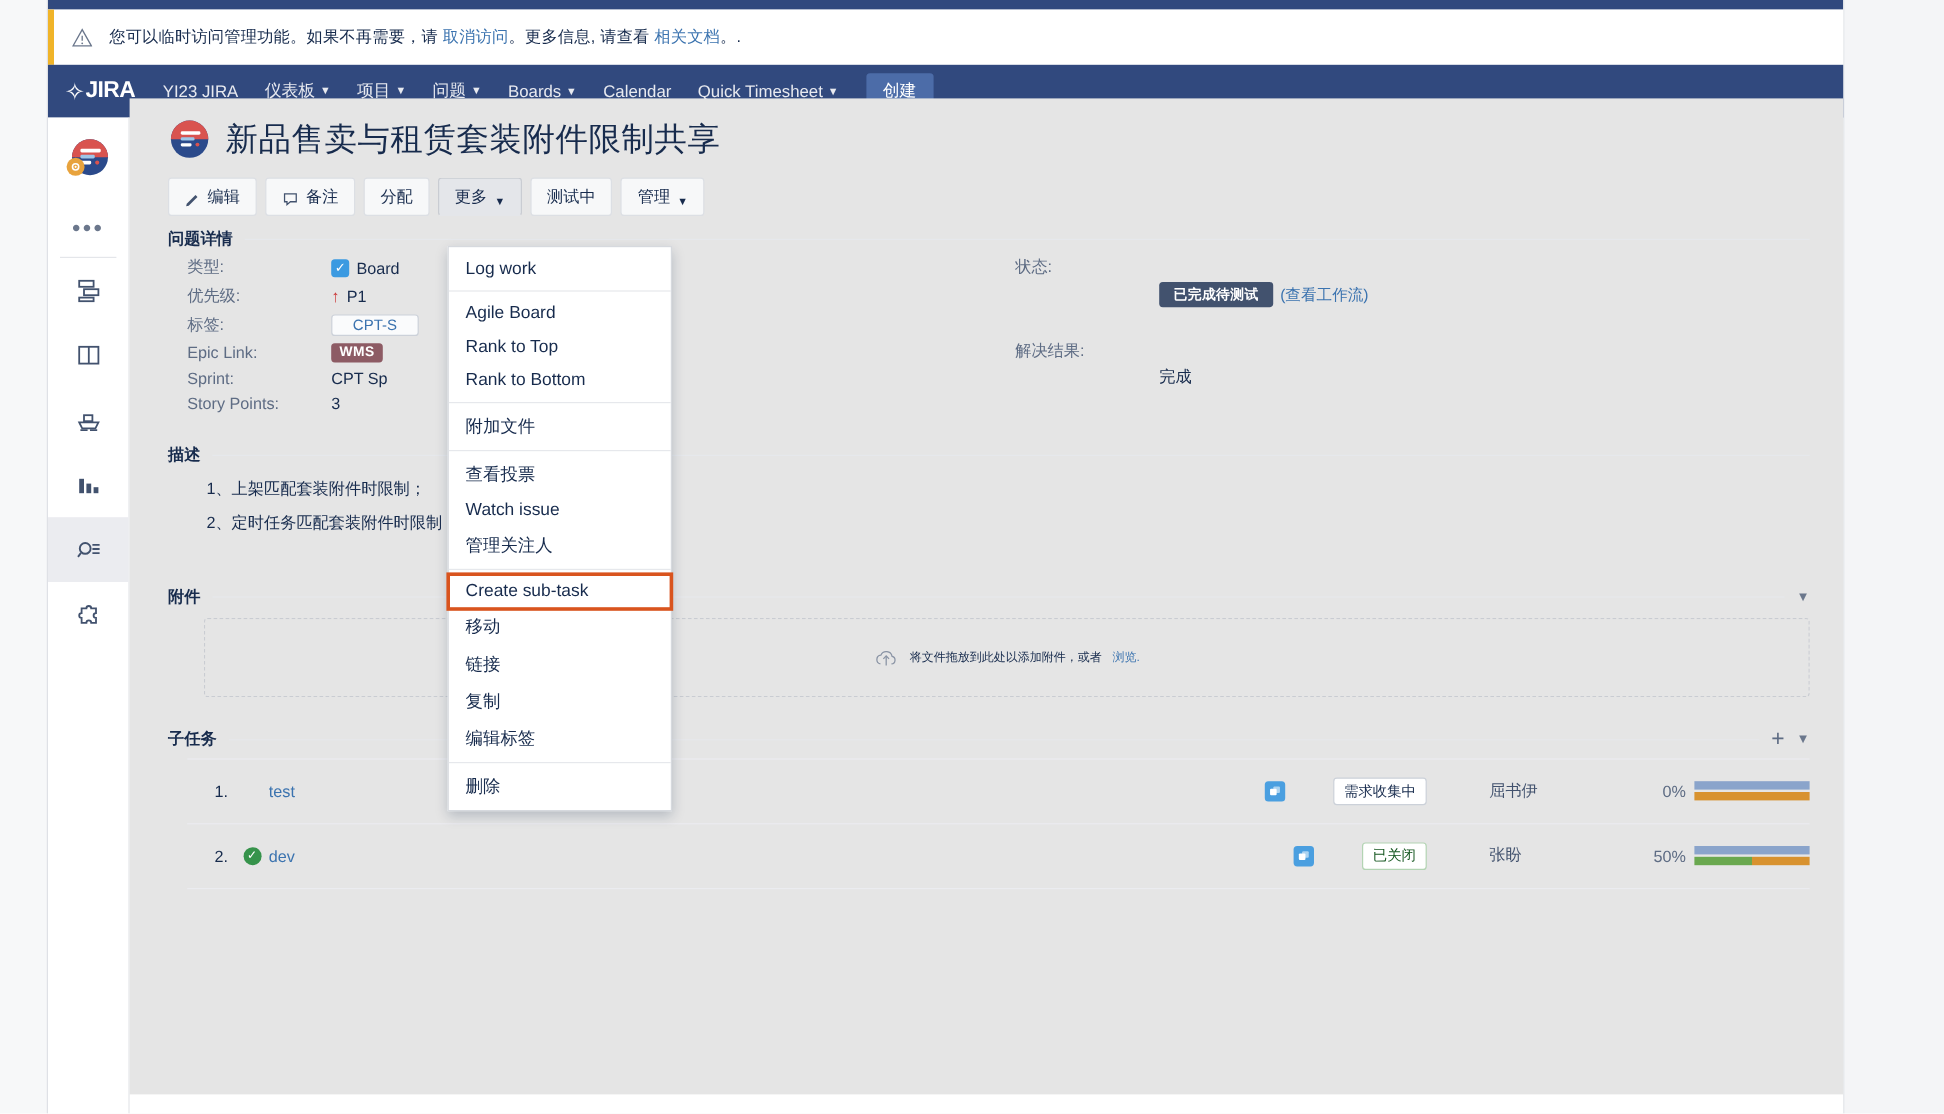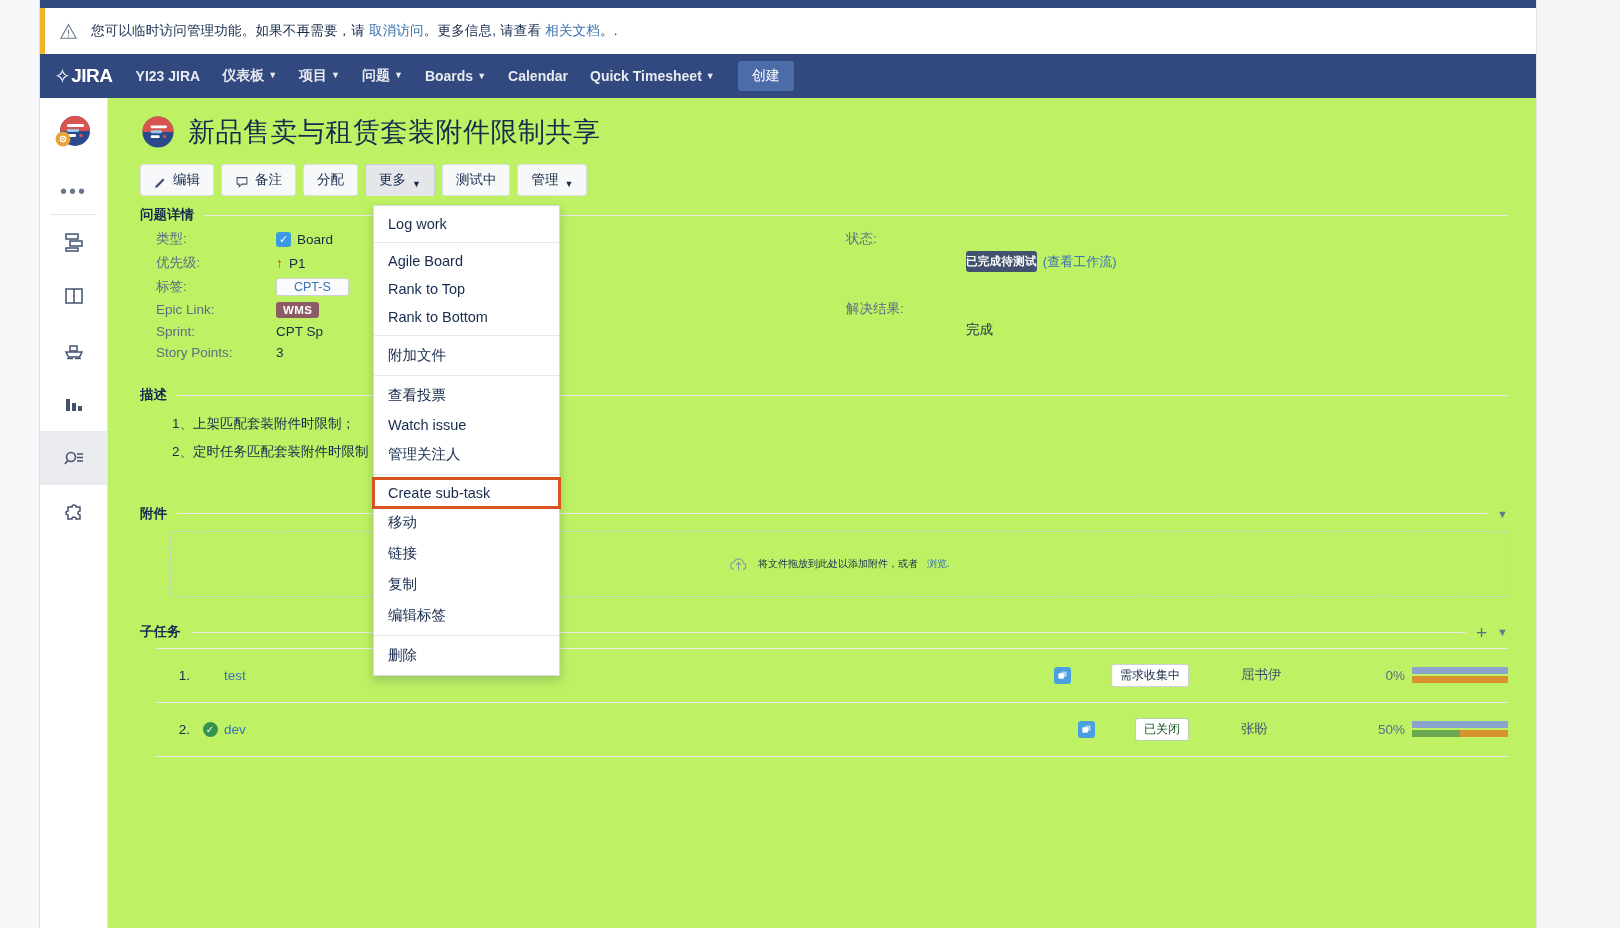--- a/index.html
+++ b/index.html
@@ -41,41 +41,41 @@
   .navbar {
     position: absolute; left: 40px; top: 54px; width: 1496px; height: 44px;
     background: #31497e; display: flex; align-items: center; padding-left: 14px;
   }
   .jira-logo {
     color: #fff; font-size: 19px; font-weight: bold; letter-spacing: -.5px;
     display: flex; align-items: center; margin-right: 12px;
   }
   .jira-logo .mark { font-size: 20px; margin-right: 1px; }
   .nav-item {
-    color: #e8eaf0; font-size: 14px; font-weight: bold; padding: 6px 11px;
+    color: #e8eaf0; font-size: 14px; font-weight: normal; padding: 6px 11px;
     white-space: nowrap; cursor: pointer;
   }
   .nav-item .caret { font-size: 9px; margin-left: 4px; vertical-align: 2px; }
   .create-btn {
     background: #4c6ca8; color: #fff; font-size: 14px; font-weight: normal;
     padding: 6px 14px; border-radius: 3px; margin-left: 12px; cursor: pointer;
   }
 
   
   .rail { position: absolute; left: 40px; top: 98px; width: 68px; height: 830px; background: #fff;
           border-right: 1px solid #e4e6ea; }
   .rail-proj { height: 70px; display: flex; align-items: center; justify-content: center; }
   .rail-dots { height: 46px; display: flex; align-items: center; justify-content: center;
                color: #6b778c; font-size: 20px; letter-spacing: 2px; }
   .rail-sep { height: 1px; background: #e4e6ea; margin: 0 10px; }
   .rail-item { height: 54px; display: flex; align-items: center; justify-content: center; cursor: pointer; }
   .rail-item.active { background: #ebecf0; }
 
   
-  .main { position: absolute; left: 108px; top: 98px; width: 1428px; height: 830px; background: #bef264;
+  .main { position: absolute; left: 108px; top: 82px; width: 1428px; height: 830px; background: #e5e5e5;
           padding: 14px 28px 0 18px; overflow: hidden; }
 
   .title-row { display: flex; align-items: center; gap: 12px; margin: 2px 0 14px 14px; }
   .title-text { font-size: 27px; color: #172b4d; font-weight: normal; letter-spacing: .5px; }
 
   
   .toolbar { display: flex; gap: 7px; margin: 0 0 10px 14px; position: relative; z-index: 5; }
   .tb-btn {
     border: 1px solid #dcdfe4; background: #f7f8f9; color: #172b4d;
     font-size: 13.5px; padding: 6px 13px; border-radius: 3px; cursor: pointer;
@@ -102,21 +102,21 @@
   .lozenge-lbl {
     border: 1px solid #ccd1d9; background: #fafbfc; color: #3b73af;
     border-radius: 3px; padding: 1px 17px; font-size: 12.5px;
   }
   .epic-lozenge {
     background: #8d5b64; color: #fff; font-size: 11.5px; font-weight: bold;
     border-radius: 3px; padding: 2px 7px; letter-spacing: .4px;
   }
   .status-lozenge {
     background: #42526e; color: #fff; font-size: 11.5px; font-weight: bold;
-    border-radius: 3px; padding: 3px 0; letter-spacing: .3px;
+    border-radius: 3px; padding: 3px 12px; letter-spacing: .3px;
   }
   .wf-link { color: #3b73af; font-size: 13px; }
   .type-check {
     width: 15px; height: 15px; border-radius: 3px; background: #3b9ae1;
     display: inline-flex; align-items: center; justify-content: center;
     color: #fff; font-size: 11px;
   }
   .prio-arrow { color: #cc3d3d; font-size: 14px; font-weight: bold; }
 
   

